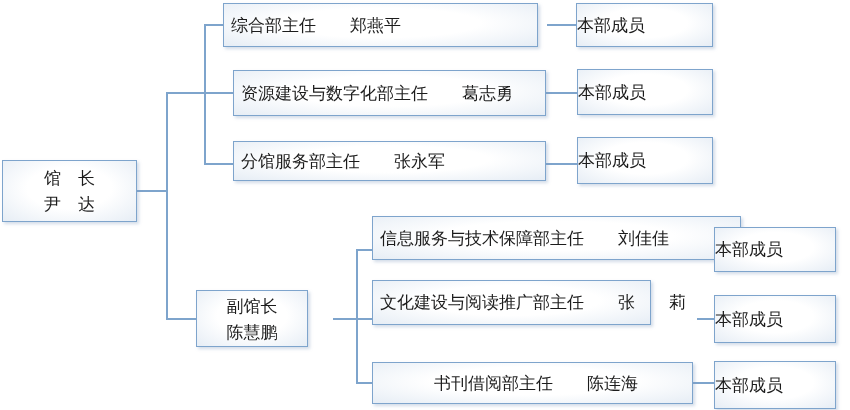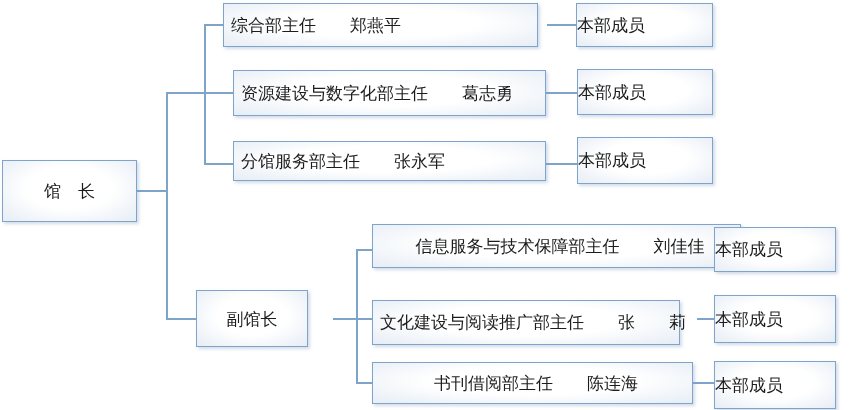--- a/index.html
+++ b/index.html
@@ -72,26 +72,28 @@
   <div class="line" style="left:547px; top:24px;  width:30px;  height:1.5px;"></div>
   <div class="line" style="left:546px; top:92px;  width:32px;  height:1.5px;"></div>
   <div class="line" style="left:546px; top:163px; width:32px;  height:1.5px;"></div>
   <div class="line" style="left:695px; top:249px; width:20px;  height:1.5px;"></div>
   <div class="line" style="left:697px; top:318px; width:18px;  height:1.5px;"></div>
   <div class="line" style="left:693px; top:382px; width:22px;  height:1.5px;"></div>
 
   <div class="box align-center" style="left:2px; top:160px; width:135px; height:62px;">
     <div class="stack">
       <span>馆　长</span>
+      <span>尹　达</span>
     </div>
   </div>
 
   <div class="box align-center" style="left:196px; top:290px; width:112px; height:57px;">
     <div class="stack">
       <span>副馆长</span>
+      <span>陈慧鹏</span>
     </div>
   </div>
 
   <div class="box align-left" style="left:223px; top:3px; width:315px; height:44px;">
     <span>综合部主任　　郑燕平</span>
   </div>
   <div class="box align-center" style="left:576px; top:3px; width:137px; height:44px;">
     <span>本部成员</span>
   </div>
 
@@ -102,28 +104,28 @@
     <span>本部成员</span>
   </div>
 
   <div class="box align-left" style="left:233px; top:141px; width:313px; height:40px;">
     <span>分馆服务部主任　　张永军</span>
   </div>
   <div class="box align-center" style="left:577px; top:137px; width:136px; height:47px;">
     <span>本部成员</span>
   </div>
 
-  <div class="box align-left" style="left:372px; top:224px; width:369px; height:44px;justify-content:center;">
+  <div class="box align-left" style="left:372px; top:216px; width:369px; height:44px;">
     <span>信息服务与技术保障部主任　　刘佳佳</span>
   </div>
   <div class="box align-center" style="left:714px; top:227px; width:122px; height:45px;">
     <span>本部成员</span>
   </div>
 
-  <div class="box align-left" style="left:372px; top:300px; width:308px; height:45px;">
+  <div class="box align-left" style="left:372px; top:280px; width:279px; height:45px;">
     <span>文化建设与阅读推广部主任　　张　　莉</span>
   </div>
   <div class="box align-center" style="left:714px; top:295px; width:122px; height:48px;">
     <span>本部成员</span>
   </div>
 
   <div class="box align-left" style="left:372px; top:362px; width:321px; height:42px;justify-content:center;">
     <span>书刊借阅部主任　　陈连海</span>
   </div>
   <div class="box align-center" style="left:714px; top:361px; width:122px; height:48px;">

